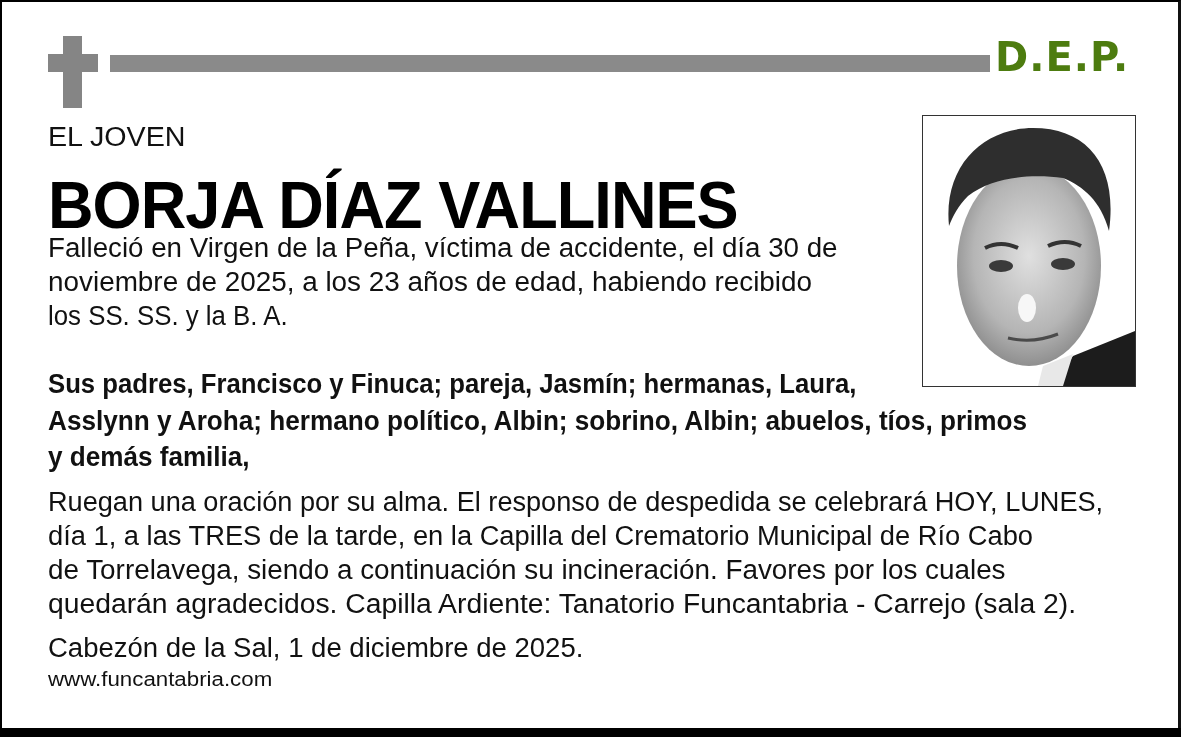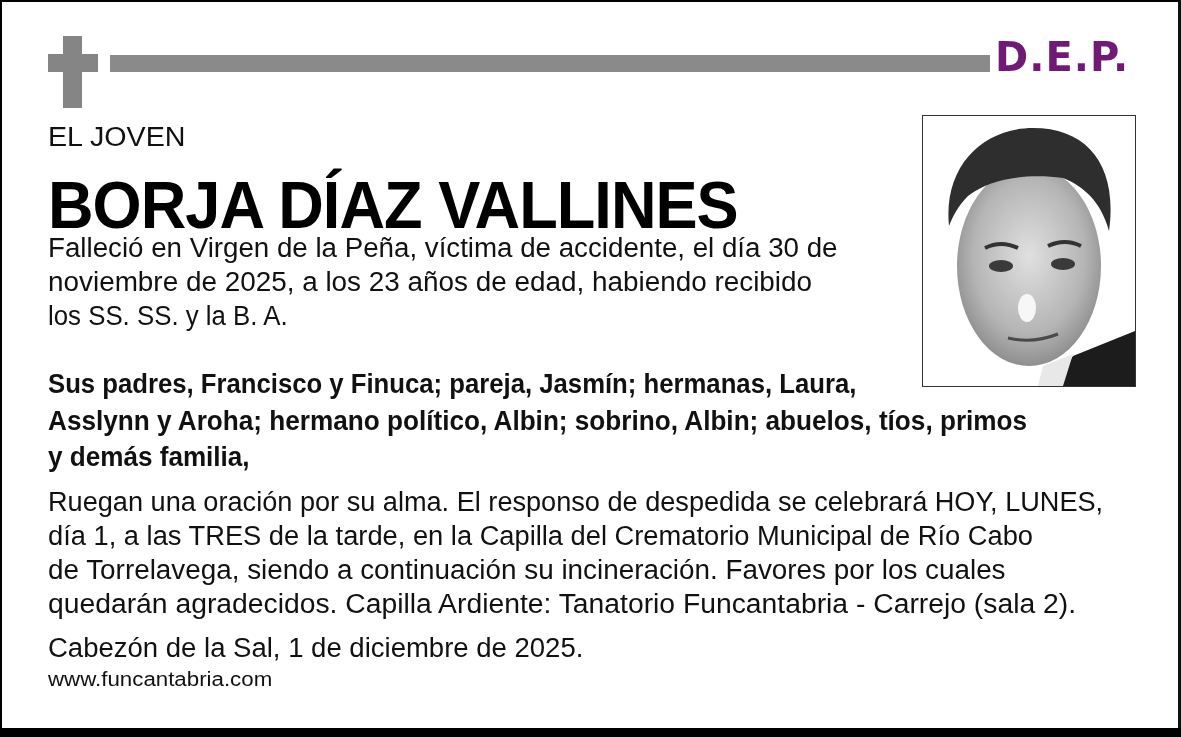--- a/index.html
+++ b/index.html
@@ -4,21 +4,21 @@
 <style>
   html, body { margin: 0; padding: 0; background: #fff; }
   body { width: 1181px; height: 737px; position: relative; overflow: hidden; }
   .frame { position: absolute; left: 0; top: 0; width: 1181px; height: 737px; box-sizing: border-box;
            border-left: 2px solid #000; border-top: 2px solid #000; border-right: 3px solid #111; }
   .bottom-bar { position: absolute; left: 0; top: 728px; width: 1181px; height: 9px; background: #000; }
   .cross-v { position: absolute; left: 63px; top: 36px; width: 19px; height: 72px; background: #858585; }
   .cross-h { position: absolute; left: 48px; top: 54px; width: 50px; height: 18px; background: #858585; }
   .rule { position: absolute; left: 110px; top: 55px; width: 880px; height: 17px; background: #8a8a8a; }
   .dep { position: absolute; left: 995px; top: 35px; font-family: "DejaVu Sans", sans-serif; font-weight: bold;
-         font-size: 40px; color: #701a75; letter-spacing: 1px; line-height: 44px; white-space: nowrap; }
+         font-size: 40px; color: #4d7c0f; letter-spacing: 1px; line-height: 44px; white-space: nowrap; }
   .line { position: absolute; left: 48px; white-space: nowrap; font-family: "Liberation Sans", sans-serif;
           color: #111; transform-origin: 0 0; }
   .reg { font-size: 27px; line-height: 32px; }
   .bold { font-size: 27px; line-height: 32px; font-weight: bold; }
   .name { font-family: "Liberation Sans", sans-serif; font-weight: bold; font-size: 66px; line-height: 66px; color: #000; letter-spacing: -1px; }
   .small { font-size: 20px; line-height: 24px; }
   .photo { position: absolute; left: 922px; top: 115px; width: 214px; height: 272px; box-sizing: border-box;
            border: 1px solid #333; background: #fff; overflow: hidden; }
 </style>
 </head>

